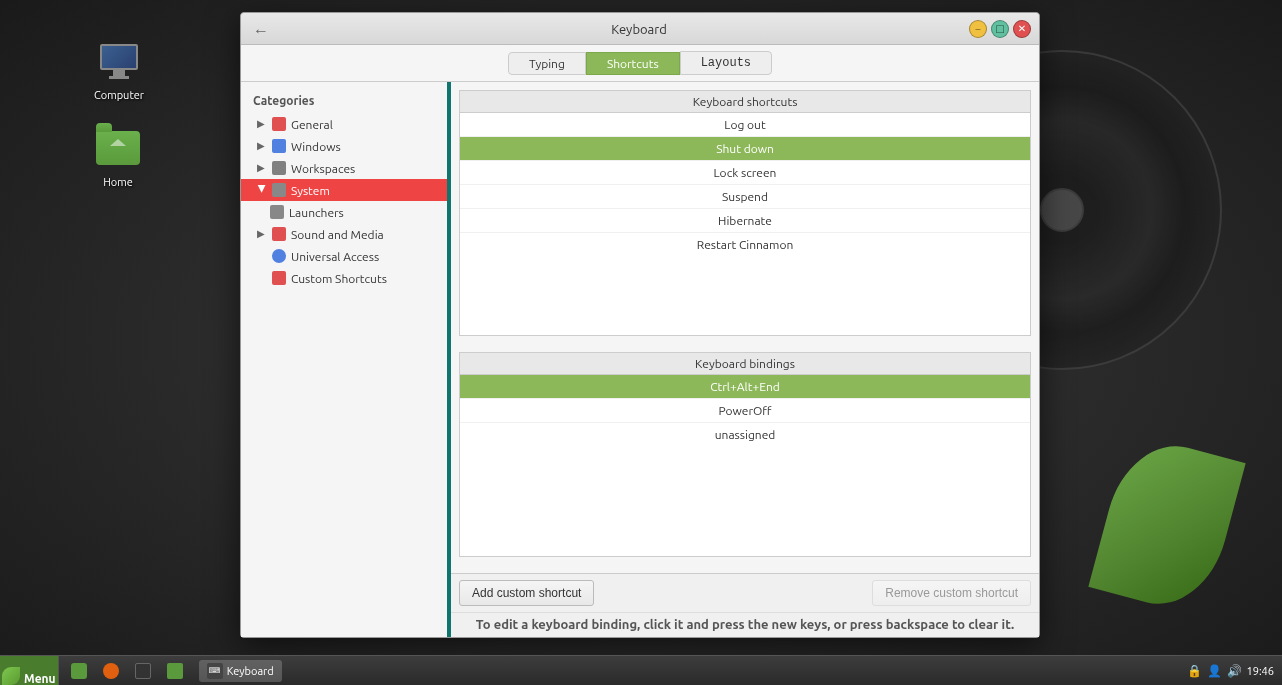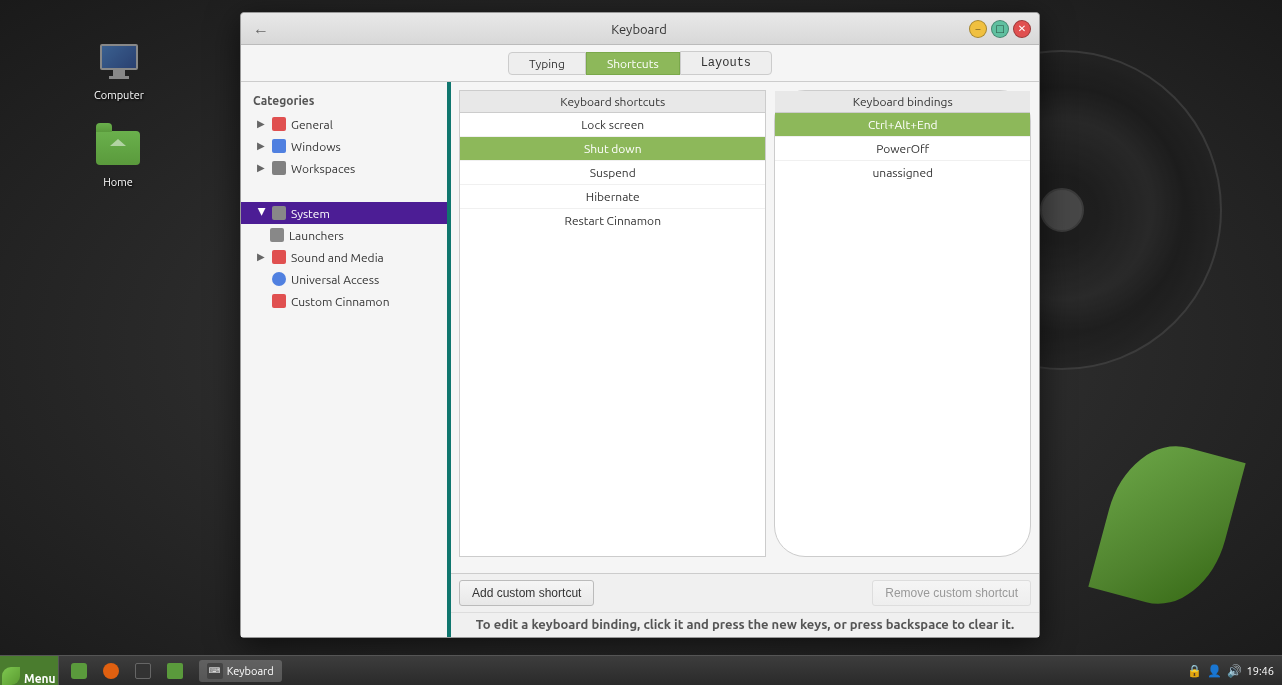--- a/index.html
+++ b/index.html
@@ -327,23 +327,22 @@
     .sidebar-item {
       display: flex;
       align-items: center;
       gap: 4px;
       padding: 3px 12px 3px 16px;
       cursor: pointer;
       font-size: 12px;
       color: #333;
     }
     .sidebar-item.selected {
-      background: #4c1d95;
+      background: #ef4444;
       color: white;
-      margin-top: 23px;
     }
     .sidebar-item.expanded > .chevron { transform: rotate(90deg); }
     .chevron {
       width: 10px;
       height: 10px;
       display: inline-block;
       font-size: 10px;
       color: #666;
       line-height: 10px;
     }
@@ -370,20 +369,21 @@
       flex: 1;
       display: flex;
       flex-direction: column;
       background: #f5f5f5;
     }
 
     
     .tables-section {
       flex: 1;
       display: flex;
+      flex-direction: column;
       padding: 8px;
       gap: 8px;
       overflow: hidden;
     }
 
     .table-container {
       border: 1px solid #ccc;
       background: white;
       margin-bottom: 8px;
     }
@@ -560,39 +560,40 @@
           <span class="sidebar-icon" style="margin-left:14px;">
             <span style="width:14px;height:14px;background:#5080e0;border-radius:50%;display:inline-block;"></span>
           </span>
           <span class="sidebar-item-label">Universal Access</span>
         </div>
 
         <div class="sidebar-item">
           <span class="sidebar-icon" style="margin-left:14px;">
             <span style="width:14px;height:14px;background:#e05050;border-radius:2px;display:inline-block;"></span>
           </span>
-          <span class="sidebar-item-label">Custom Cinnamon</span>
+          <span class="sidebar-item-label">Custom Shortcuts</span>
         </div>
       </div>
 
       <div class="main-content">
         <div class="tables-section">
 
           <div class="table-container" style="flex: 1.2;">
             <div class="table-header">Keyboard shortcuts</div>
             <div class="table-body">
+              <div class="table-row">Log out</div>
+              <div class="table-row selected">Shut down</div>
               <div class="table-row">Lock screen</div>
-              <div class="table-row selected">Shut down</div>
               <div class="table-row">Suspend</div>
               <div class="table-row">Hibernate</div>
               <div class="table-row">Restart Cinnamon</div>
             </div>
           </div>
 
-          <div class="table-container" style="flex: 1; border-radius: 31px;">
+          <div class="table-container" style="flex: 1;">
             <div class="table-header">Keyboard bindings</div>
             <div class="table-body">
               <div class="table-row selected">Ctrl+Alt+End</div>
               <div class="table-row">PowerOff</div>
               <div class="table-row">unassigned</div>
             </div>
           </div>
 
         </div>
 

